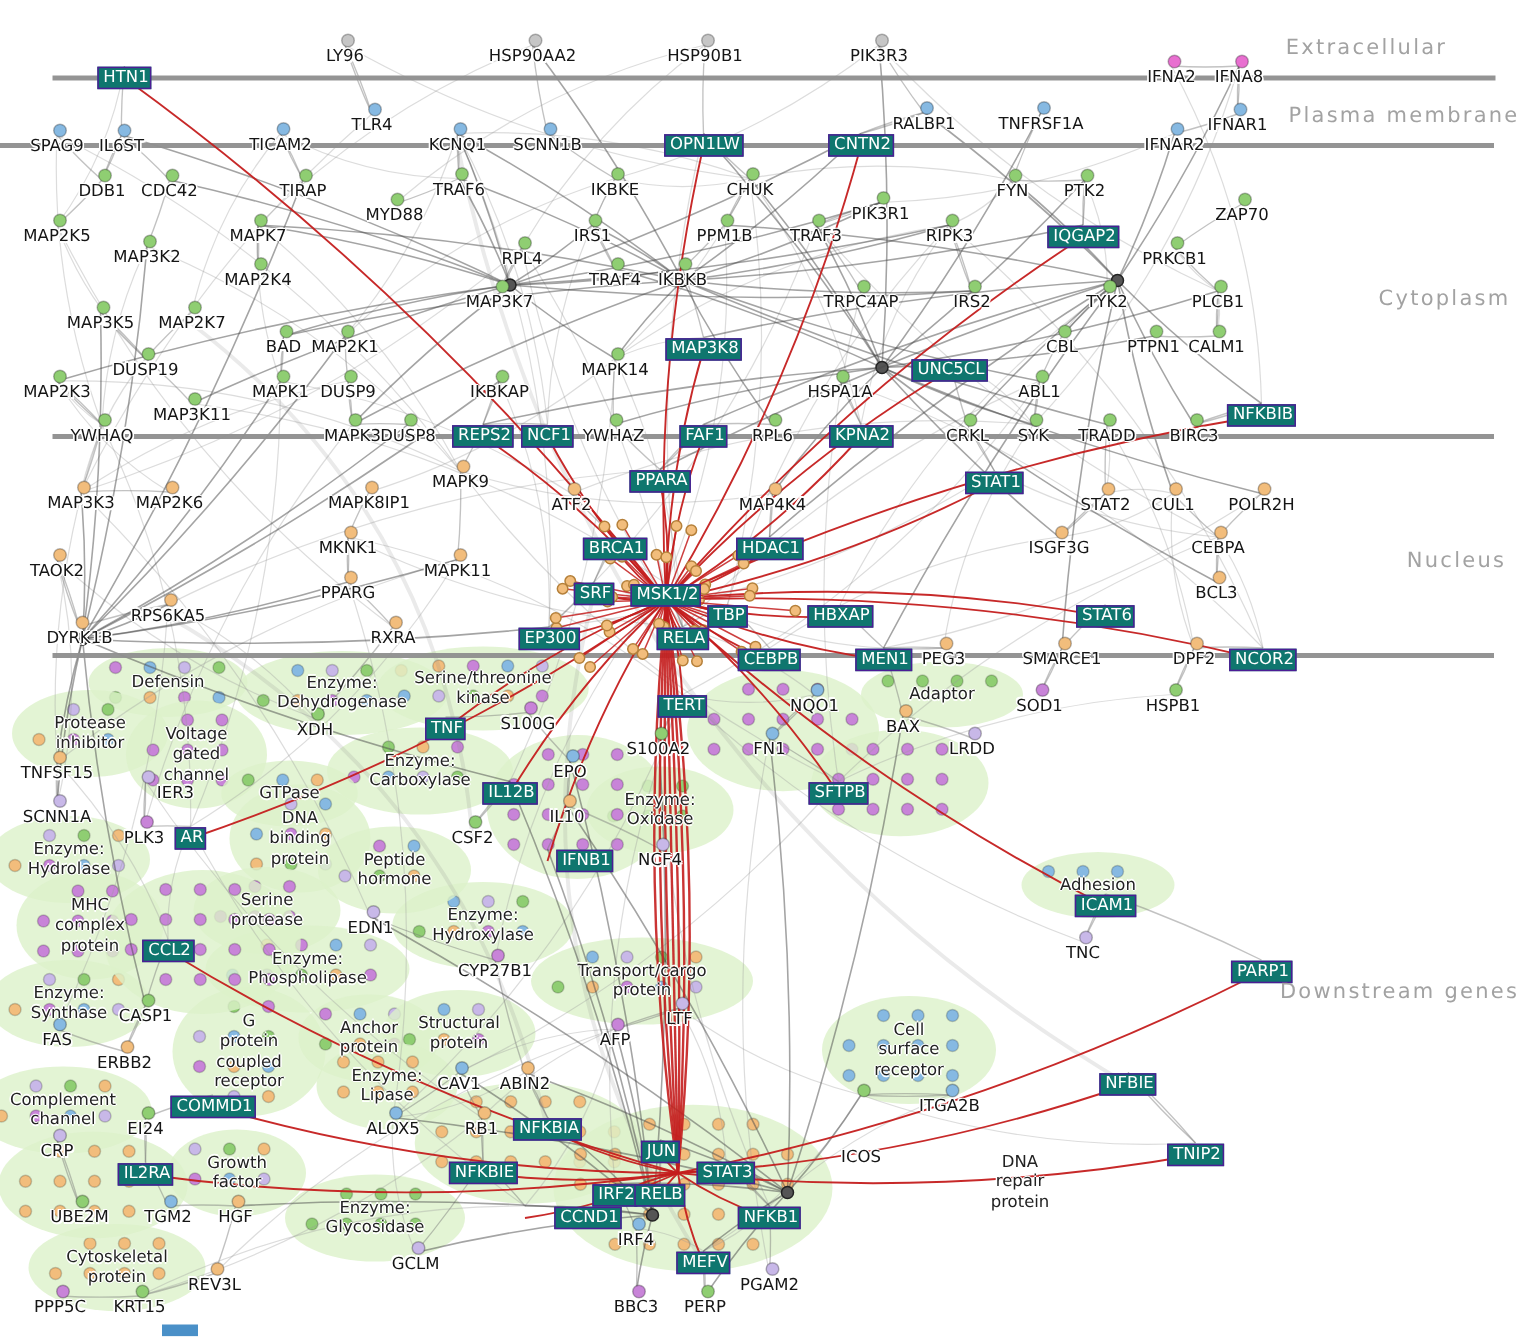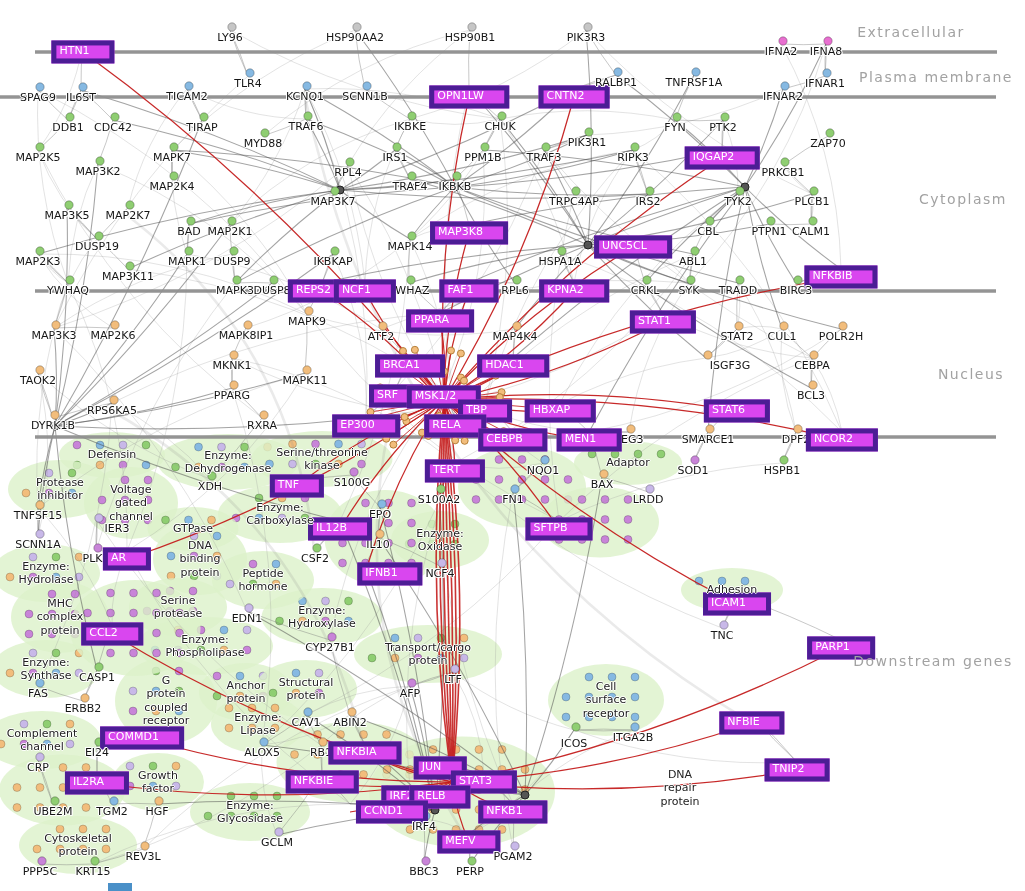--- a/index.html
+++ b/index.html
@@ -3,21 +3,21 @@
 <meta charset="utf-8">
 <style>
   html,body{margin:0;padding:0;background:#fff}
   #stage{position:relative;width:1025px;height:891px;background:#fff;overflow:hidden;
          font-family:"DejaVu Sans","Liberation Sans",sans-serif}
   #net{position:absolute;left:0;top:0}
   #labels{position:absolute;left:0;top:0;width:100%;height:100%}
   .lbl{position:absolute;transform:translate(-50%,-50%);font-size:11px;color:#151515;
        white-space:nowrap;line-height:1.1;
        text-shadow:1px 0 #fff,-1px 0 #fff,0 1px #fff,0 -1px #fff,1px 1px #fff,-1px -1px #fff}
-  .hl{background:#d946ef;color:#fff;padding:0 20px 1px 3px;text-shadow:none;border:5px solid #4c1d95}
+  .hl{background:#0f766e;color:#fff;padding:0 1px 1px 3px;text-shadow:none;border:1px solid #4c1d95}
   .grp{position:absolute;transform:translate(-50%,-50%);font-size:11px;color:#222;
        white-space:pre;text-align:center;line-height:1.22;
        text-shadow:1px 0 #fff,-1px 0 #fff,0 1px #fff,0 -1px #fff}
   .comp{position:absolute;transform:translate(-50%,-50%);font-size:14px;color:#a2a2a2;
         letter-spacing:1.5px;white-space:nowrap}
   .artifact{position:absolute;background:#4a90c8}
 </style>
 </head>
 <body>
 <div id="stage">
@@ -1148,21 +1148,21 @@
       <div class="lbl" style="left: 381px; top: 337px;">ATF2</div>
       <div class="lbl" style="left: 515px; top: 337px;">MAP4K4</div>
       <div class="lbl" style="left: 737px; top: 337px;">STAT2</div>
       <div class="lbl" style="left: 782px; top: 337px;">CUL1</div>
       <div class="lbl" style="left: 841px; top: 337px;">POLR2H</div>
       <div class="lbl hl" style="left: 663px; top: 322px;">STAT1</div>
       <div class="lbl hl" style="left: 440px; top: 321px;">PPARA</div>
       <div class="lbl" style="left: 232px; top: 366px;">MKNK1</div>
       <div class="lbl" style="left: 38px; top: 381px;">TAOK2</div>
       <div class="lbl" style="left: 305px; top: 381px;">MAPK11</div>
-      <div class="lbl" style="left: 730px; top: 366px;">ISGF3G</div>
+      <div class="lbl" style="left: 706px; top: 366px;">ISGF3G</div>
       <div class="lbl" style="left: 812px; top: 366px;">CEBPA</div>
       <div class="lbl" style="left: 232px; top: 396px;">PPARG</div>
       <div class="lbl" style="left: 811px; top: 396px;">BCL3</div>
       <div class="lbl hl" style="left: 410px; top: 366px;">BRCA1</div>
       <div class="lbl hl" style="left: 513px; top: 366px;">HDAC1</div>
       <div class="lbl hl" style="left: 396px; top: 396px;">SRF</div>
       <div class="lbl hl" style="left: 444px; top: 397px;">MSK1/2</div>
       <div class="lbl" style="left: 112px; top: 411px;">RPS6KA5</div>
       <div class="lbl" style="left: 53px; top: 426px;">DYRK1B</div>
       <div class="lbl" style="left: 262px; top: 426px;">RXRA</div>
@@ -1205,21 +1205,21 @@
       <div class="lbl" style="left: 97px; top: 678px;">CASP1</div>
       <div class="lbl" style="left: 38px; top: 694px;">FAS</div>
       <div class="lbl" style="left: 83px; top: 709px;">ERBB2</div>
       <div class="lbl" style="left: 722px; top: 636px;">TNC</div>
       <div class="lbl hl" style="left: 112px; top: 634px;">CCL2</div>
       <div class="lbl hl" style="left: 737px; top: 604px;">ICAM1</div>
       <div class="lbl" style="left: 306px; top: 723px;">CAV1</div>
       <div class="lbl" style="left: 350px; top: 723px;">ABIN2</div>
       <div class="lbl" style="left: 453px; top: 680px;">LTF</div>
       <div class="lbl" style="left: 410px; top: 694px;">AFP</div>
-      <div class="lbl" style="left: 574px; top: 744px;">ICOS</div>
+      <div class="lbl" style="left: 574px; top: 772px;">ICOS</div>
       <div class="lbl" style="left: 633px; top: 738px;">ITGA2B</div>
       <div class="lbl hl" style="left: 841px; top: 648px;">PARP1</div>
       <div class="lbl hl" style="left: 142px; top: 738px;">COMMD1</div>
       <div class="lbl hl" style="left: 752px; top: 723px;">NFBIE</div>
       <div class="lbl" style="left: 97px; top: 753px;">EI24</div>
       <div class="lbl" style="left: 262px; top: 753px;">ALOX5</div>
       <div class="lbl" style="left: 321px; top: 753px;">RB1</div>
       <div class="lbl" style="left: 38px; top: 768px;">CRP</div>
       <div class="lbl hl" style="left: 97px; top: 783px;">IL2RA</div>
       <div class="lbl hl" style="left: 322px; top: 782px;">NFKBIE</div>

